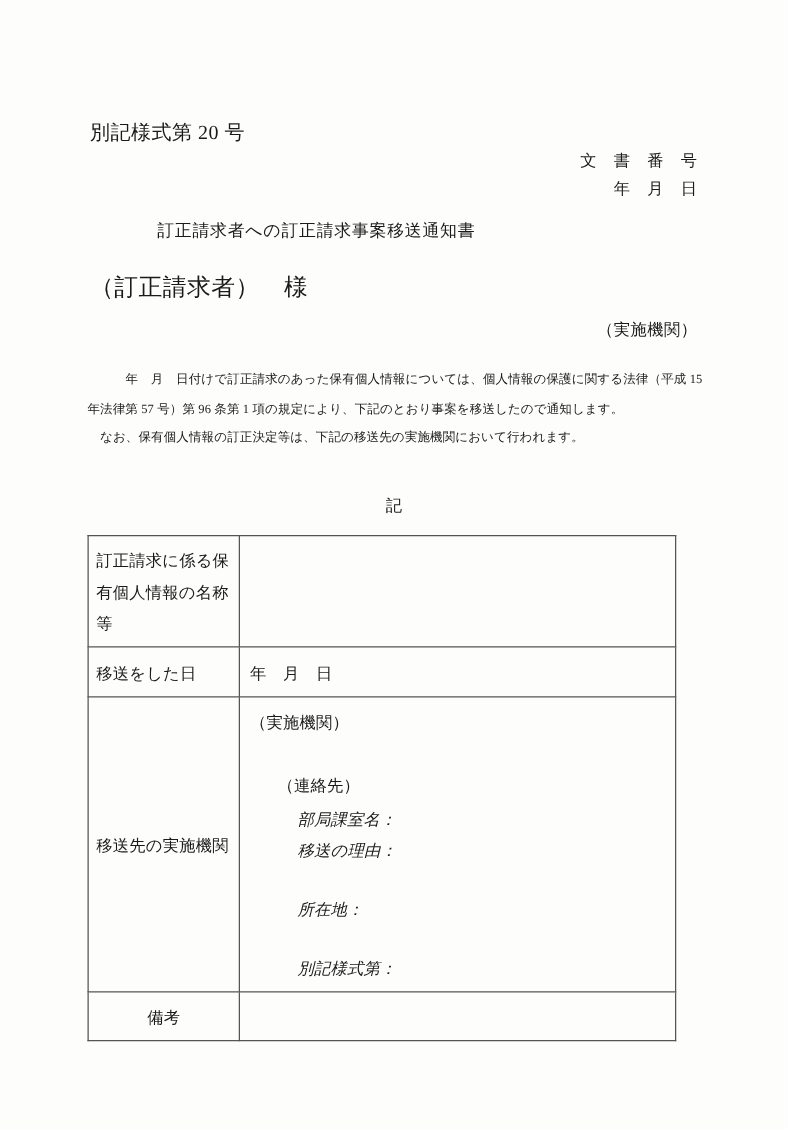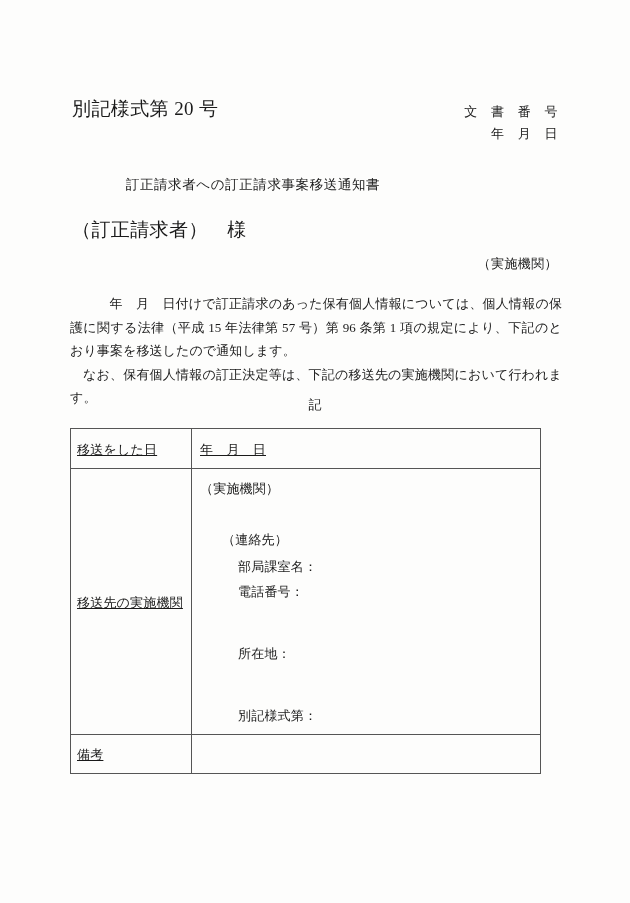--- a/index.html
+++ b/index.html
@@ -21,28 +21,28 @@
     top: 0;
     width: 630px;
     height: 903px;
   }
 
   
   .form-no {
     position: absolute;
     left: 72px;
     top: 96px;
-    font-size: 19px;
+    font-size: 16px;
     letter-spacing: 0.4px;
     white-space: nowrap;
   }
   .doc-meta {
     position: absolute;
     right: 72px;
-    top: 101px;
+    top: 118px;
     text-align: right;
     font-size: 13px;
     line-height: 22px;
     white-space: nowrap;
   }
   .doc-meta div { letter-spacing: 0.4px; }
 
   
   .title {
     position: absolute;
@@ -72,21 +72,21 @@
     letter-spacing: 0.4px;
     white-space: nowrap;
   }
 
   
   .body-text {
     position: absolute;
     left: 70px;
     top: 292px;
     width: 492px;
-    font-size: 13px;
+    font-size: 10px;
     line-height: 23.5px;
     letter-spacing: 0.1px;
     text-align: justify;
   }
   .body-text p { margin: 0; }
   .p-indent1 { text-indent: 0; }
   .p-indent2 { text-indent: 1em; }
 
   
   .ki {
@@ -123,32 +123,32 @@
   }
   .cell-value {
     padding: 7px 8px 6px 8px;
     line-height: 25px;
     letter-spacing: 0.2px;
   }
   .row-h1 { height: 52px; }
   .row-h2 { height: 40px; }
   .row-h3 { height: 40px; }
   .row-h4 { height: 205px; }
-  .row-h5 { height: 38px; }
-
-  td.mid { vertical-align: middle; text-decoration: underline; }
+  .row-h5 { height: 38px; text-align: center; }
+
+  td.mid { vertical-align: middle; }
 
   
   .contact {
     line-height: 25px;
   }
   .contact .org { margin: 0 0 26px 0; }
   .contact .renraku { margin: 14px 0 2px 22px; }
-  .contact .field { margin: 0 0 0 38px; }
-  .contact .field.gap { margin-top: 37px; }
+  .contact .field { margin: 0 0 0 38px; font-style: italic; }
+  .contact .field.gap { margin-top: 22px; }
 </style>
 </head>
 <body>
 
 <div class="page">
 
   <div class="form-no">別記様式第 20 号</div>
 
   <div class="doc-meta">
     <div>文　書　番　号</div>
@@ -167,41 +167,49 @@
   </div>
 
   <div class="ki">記</div>
 
   <table class="form-table">
     <colgroup>
       <col class="col-label">
       <col class="col-value">
     </colgroup>
     <tbody>
+      <tr class="row-h1">
+        <td>
+          <div class="cell-label">訂正請求に係る保有個人情報の名称等</div>
+        </td>
+        <td>
+          <div class="cell-value"></div>
+        </td>
+      </tr>
 
       <tr class="row-h2">
         <td class="mid">
           <div class="cell-label">移送をした日</div>
         </td>
         <td class="mid">
           <div class="cell-value">年　月　日</div>
         </td>
       </tr>
 
 
       <tr class="row-h4">
         <td class="mid">
           <div class="cell-label">移送先の実施機関</div>
         </td>
         <td>
           <div class="cell-value contact">
             <p class="org">（実施機関）</p>
             <p class="renraku">（連絡先）</p>
             <p class="field">部局課室名：</p>
-            <p class="field">電話番号：</p>
+            <p class="field">移送の理由：</p>
             <p class="field gap">所在地：</p>
             <p class="field gap">別記様式第：</p>
           </div>
         </td>
       </tr>
 
       <tr class="row-h5">
         <td class="mid">
           <div class="cell-label">備考</div>
         </td>

